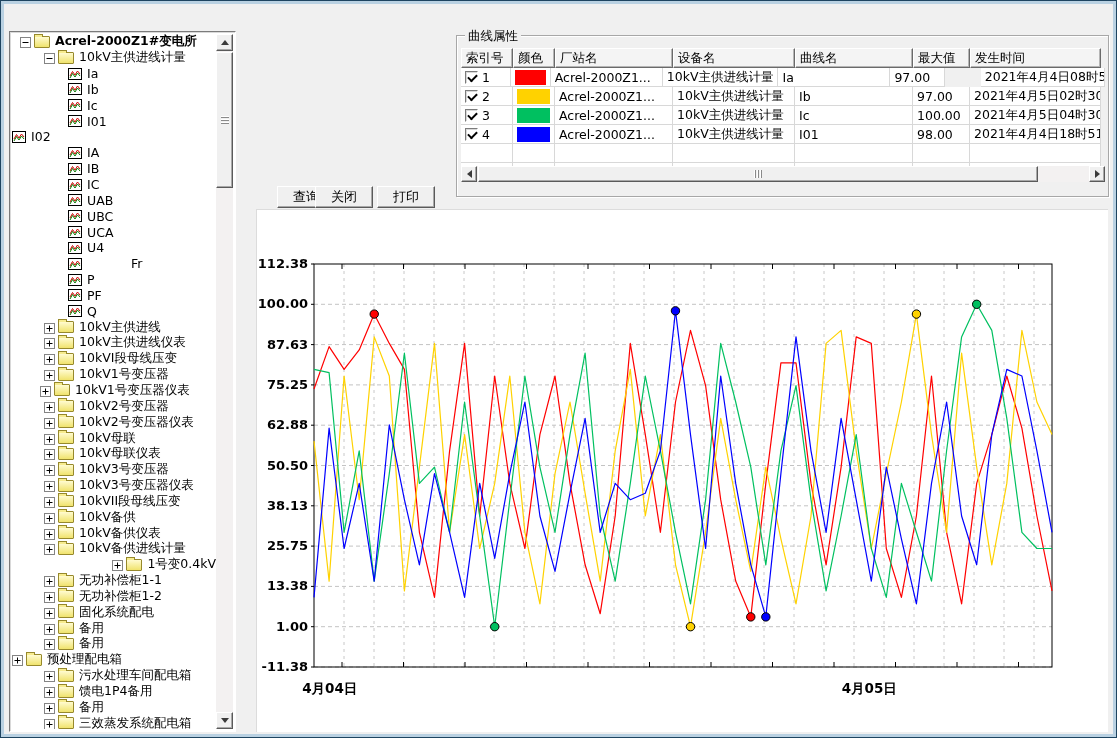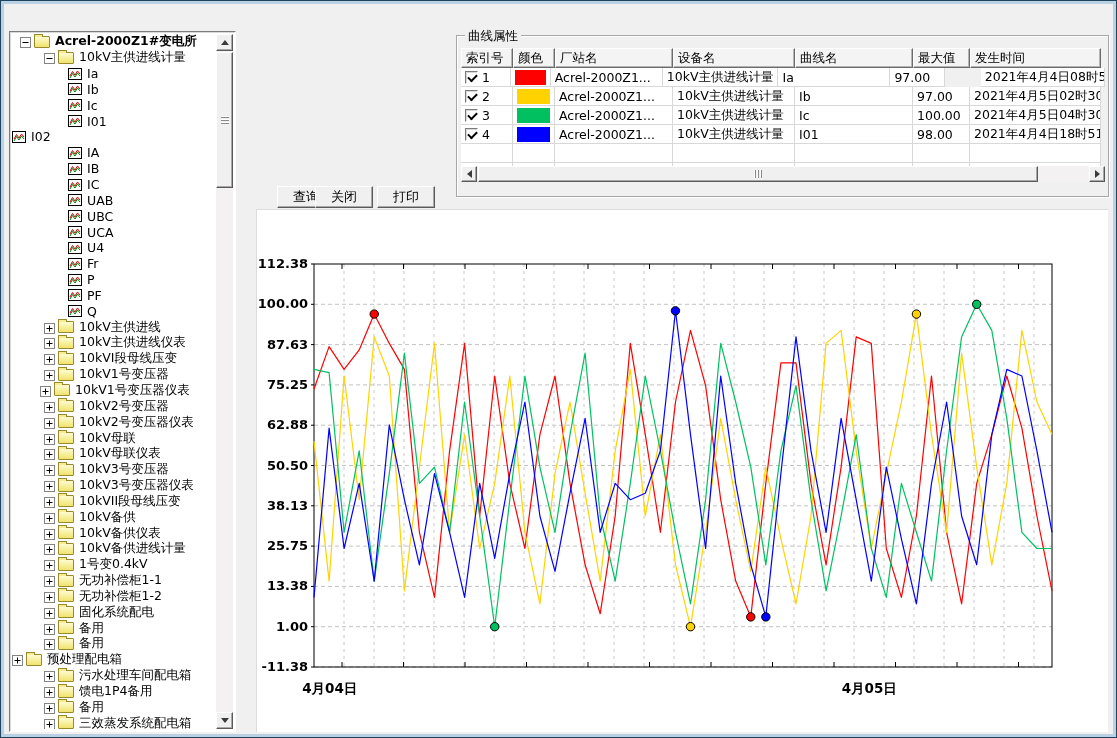--- a/index.html
+++ b/index.html
@@ -189,21 +189,21 @@
           <span>UCA</span>
         </div>
         <div class="tree-row" style="padding-left: 56px;">
           <span class="ico-curve"><svg width="14" height="12">
               <rect x="0.5" y="0.5" width="13" height="11" fill="#fff" stroke="#000"></rect>
               <polyline points="2,8 4.5,3.5 7,7 9.5,3 12,6" fill="none" stroke="#d00000"></polyline>
               <polyline points="2,10 4.5,5.5 7,9 9.5,5 12,8" fill="none" stroke="#0a7a00"></polyline>
             </svg></span>
           <span>U4</span>
         </div>
-        <div class="tree-row" style="padding-left: 56px;">
+        <div class="tree-row" style="padding-left: 56px; gap: 44px;">
           <span class="ico-curve"><svg width="14" height="12">
               <rect x="0.5" y="0.5" width="13" height="11" fill="#fff" stroke="#000"></rect>
               <polyline points="2,8 4.5,3.5 7,7 9.5,3 12,6" fill="none" stroke="#d00000"></polyline>
               <polyline points="2,10 4.5,5.5 7,9 9.5,5 12,8" fill="none" stroke="#0a7a00"></polyline>
             </svg></span>
           <span>Fr</span>
         </div>
         <div class="tree-row" style="padding-left: 56px;">
           <span class="ico-curve"><svg width="14" height="12">
               <rect x="0.5" y="0.5" width="13" height="11" fill="#fff" stroke="#000"></rect>
@@ -356,21 +356,21 @@
         </div>
         <div class="tree-row" style="padding-left: 32px;">
           <span class="expand"><svg width="11" height="11">
               <rect x="0.5" y="0.5" width="10" height="10" fill="#fff" stroke="#848484"></rect>
               <line x1="2.5" y1="5.5" x2="8.5" y2="5.5" stroke="#000"></line>
               <line x1="5.5" y1="2.5" x2="5.5" y2="8.5" stroke="#000"></line>
             </svg></span>
           <span class="ico-folder"></span>
           <span>10kV备供进线计量</span>
         </div>
-        <div class="tree-row" style="padding-left: 32px;">
+        <div class="tree-row" style=" justify-content: flex-end;">
           <span class="expand"><svg width="11" height="11">
               <rect x="0.5" y="0.5" width="10" height="10" fill="#fff" stroke="#848484"></rect>
               <line x1="2.5" y1="5.5" x2="8.5" y2="5.5" stroke="#000"></line>
               <line x1="5.5" y1="2.5" x2="5.5" y2="8.5" stroke="#000"></line>
             </svg></span>
           <span class="ico-folder"></span>
           <span>1号变0.4kV</span>
         </div>
         <div class="tree-row" style="padding-left: 32px;">
           <span class="expand"><svg width="11" height="11">

